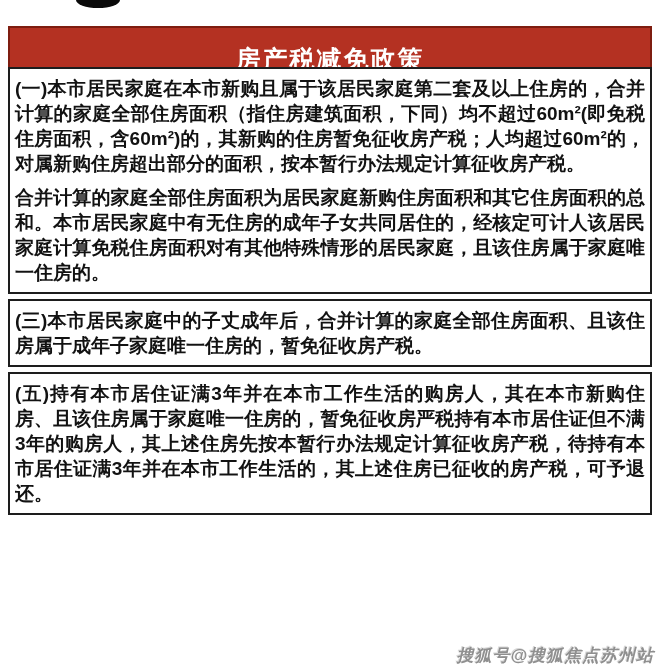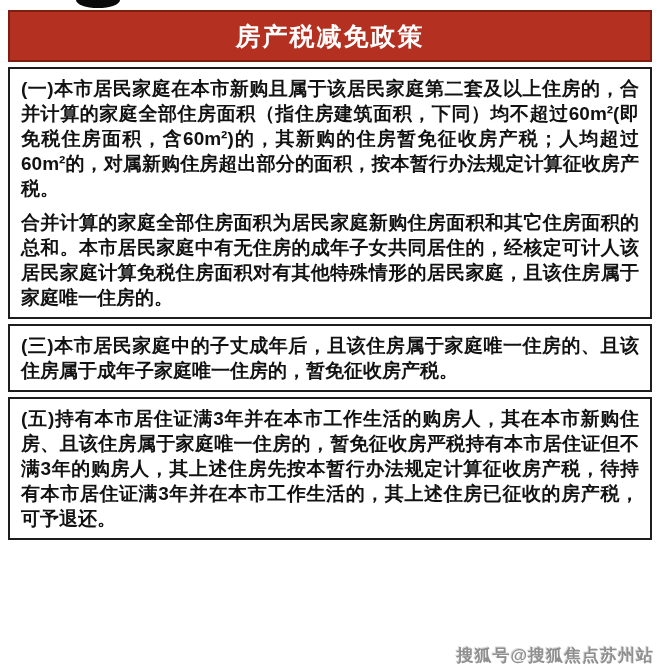--- a/index.html
+++ b/index.html
@@ -16,47 +16,48 @@
     width:660px;height:666px;overflow:hidden;position:relative;
   }
   .canvas{
     position:relative;width:660px;height:666px;background:#ffffff;
   }
   .top-blob{
     position:absolute;left:76px;top:-8px;width:44px;height:16px;
     background:#0a0a0a;border-radius:50%;
   }
   .header-bar{
-    position:absolute;left:8px;right:8px;top:10px;height:52px;
+    position:absolute;left:8px;right:8px;top:26px;height:52px;
     background:var(--header-bg);
     border:2px solid var(--header-border);
-    display:flex;align-items:center;justify-content:center;
+    display:flex;align-items:flex-end;justify-content:center;
   }
   .header-bar .title{
     color:#ffffff;font-size:25px;font-weight:bold;letter-spacing:2px;
   }
   .boxes{
     position:absolute;left:8px;right:8px;top:67px;
     display:flex;flex-direction:column;gap:5px;
   }
   .policy-box{
     background:#ffffff;
     border:2px solid var(--box-border);
-    padding:7px 11px;
+    padding:7px 5px;
     color:var(--text-color);
     font-size:19px;font-weight:bold;line-height:25px;
     text-align:justify;
   }
   .policy-box p + p{margin-top:9px;}
   .watermark{
     position:absolute;right:6px;bottom:-1px;
     font-size:17px;font-weight:bold;letter-spacing:1px;
     color:var(--watermark-color);
     text-shadow:1px 1px 0 #ffffff,-1px -1px 0 #d9d9d9,0 1px 0 #ffffff;
     white-space:nowrap;
+    font-style:italic;
   }
 </style>
 </head>
 <body>
 
 <div class="canvas">
 
   <div class="top-blob"></div>
 
   <div class="header-bar">
@@ -65,21 +66,21 @@
 
   <div class="boxes">
 
     <div class="policy-box">
       <p>(一)本市居民家庭在本市新购且属于该居民家庭第二套及以上住房的，合并计算的家庭全部住房面积（指住房建筑面积，下同）均不超过60m²(即免税住房面积，含60m²)的，其新购的住房暂免征收房产税；人均超过60m²的，对属新购住房超出部分的面积，按本暂行办法规定计算征收房产税。</p>
       <p>合并计算的家庭全部住房面积为居民家庭新购住房面积和其它住房面积的总和。本市居民家庭中有无住房的成年子女共同居住的，经核定可计人该居民家庭计算免税住房面积对有其他特殊情形的居民家庭，且该住房属于家庭唯一住房的。</p>
     </div>
 
 
     <div class="policy-box">
-      <p>(三)本市居民家庭中的子丈成年后，且该住房属于家庭唯一住房的、且该住房属于成年子家庭唯一住房的，暂免征收房产税。</p>
+      <p>(三)本市居民家庭中的子丈成年后，合并计算的家庭全部住房面积、且该住房属于成年子家庭唯一住房的，暂免征收房产税。</p>
     </div>
 
 
     <div class="policy-box">
       <p>(五)持有本市居住证满3年并在本市工作生活的购房人，其在本市新购住房、且该住房属于家庭唯一住房的，暂免征收房严税持有本市居住证但不满3年的购房人，其上述住房先按本暂行办法规定计算征收房产税，待持有本市居住证满3年并在本市工作生活的，其上述住房已征收的房产税，可予退还。</p>
     </div>
 
   </div>
 
   <div class="watermark">搜狐号@搜狐焦点苏州站</div>

